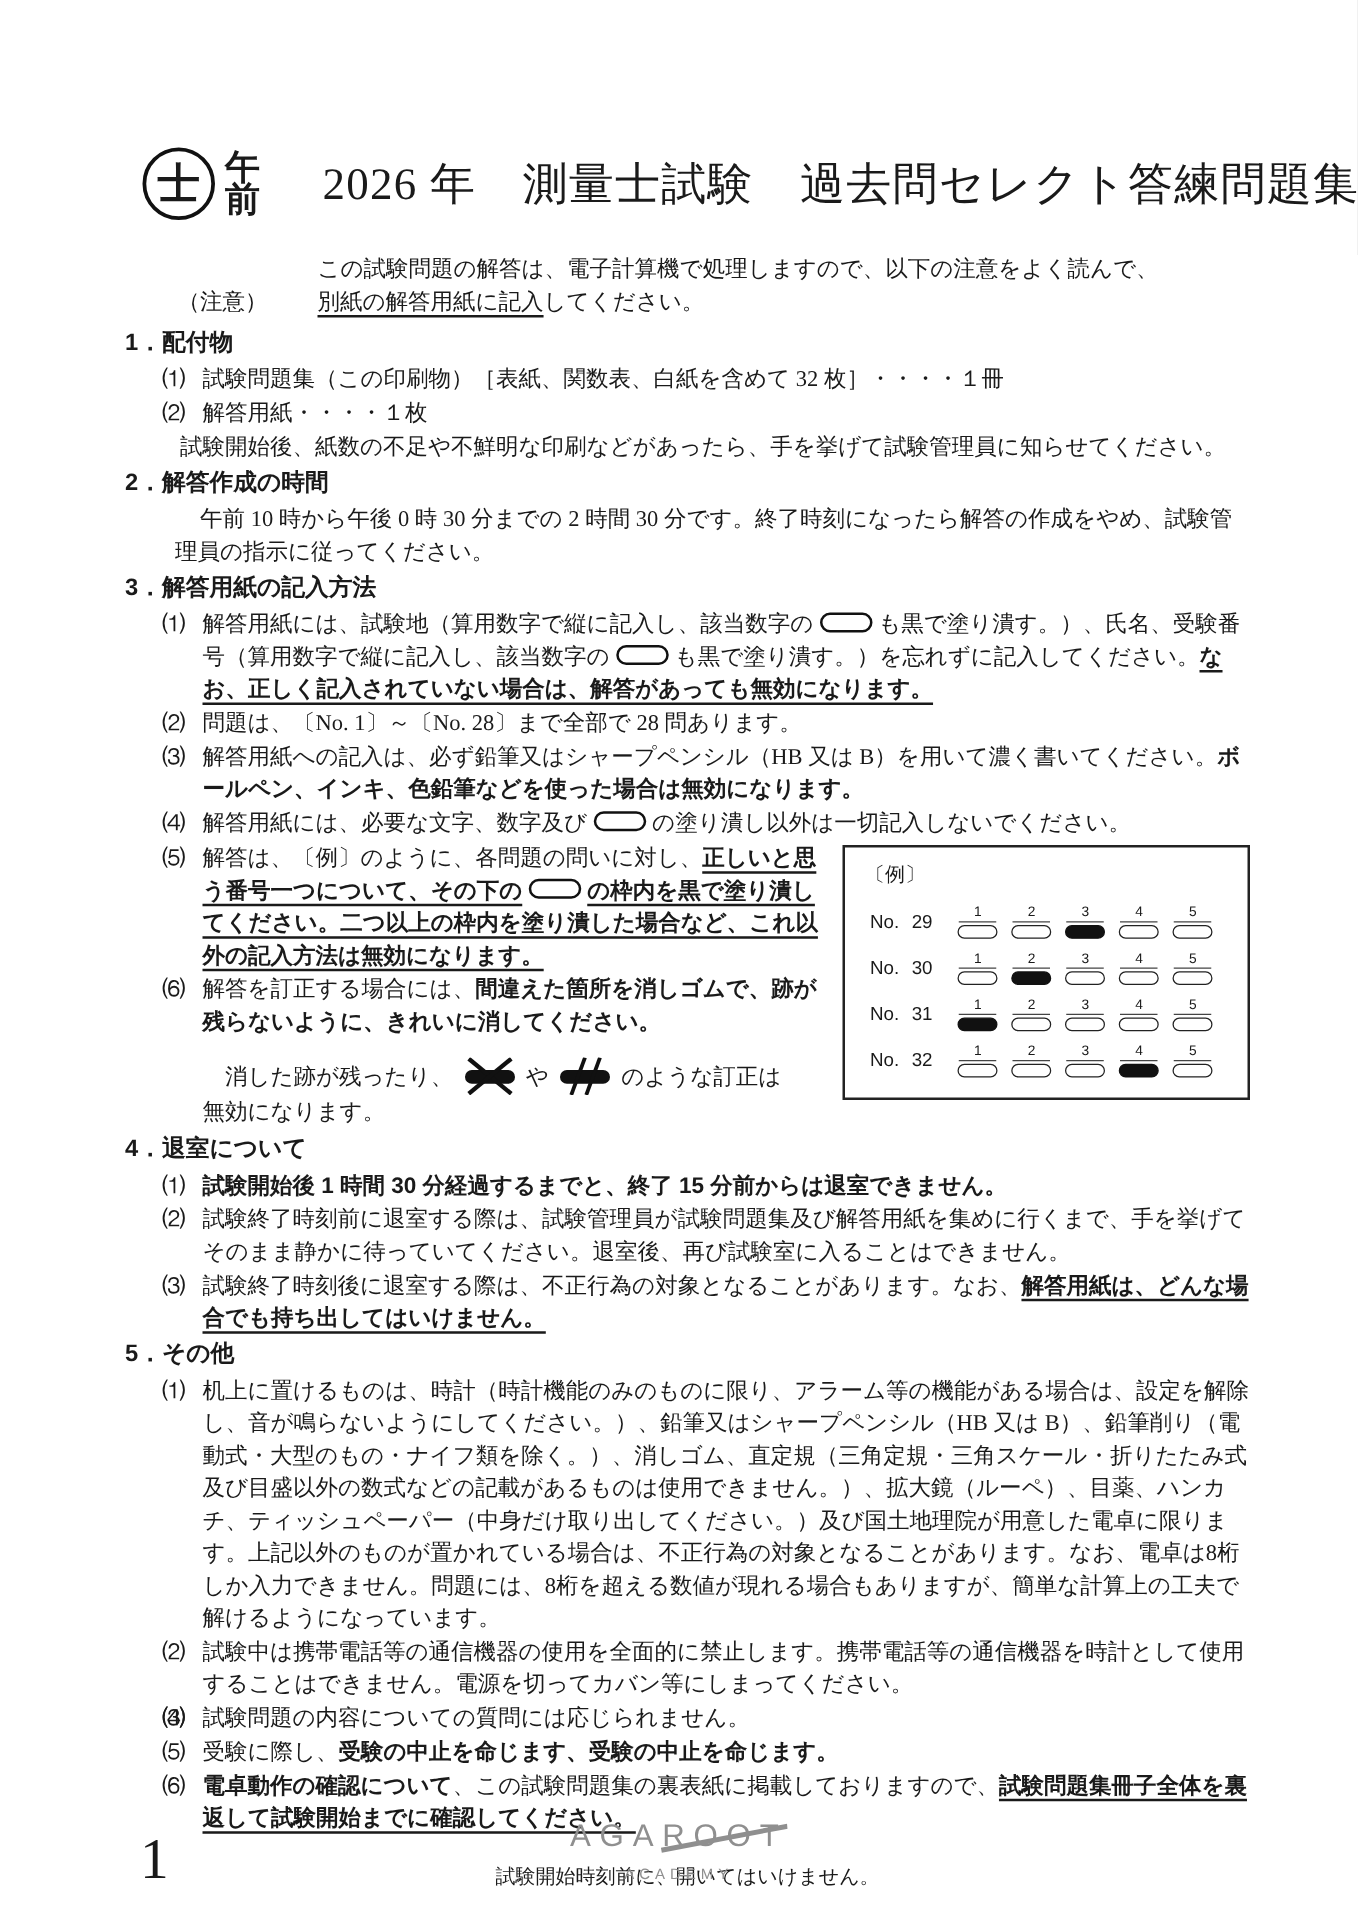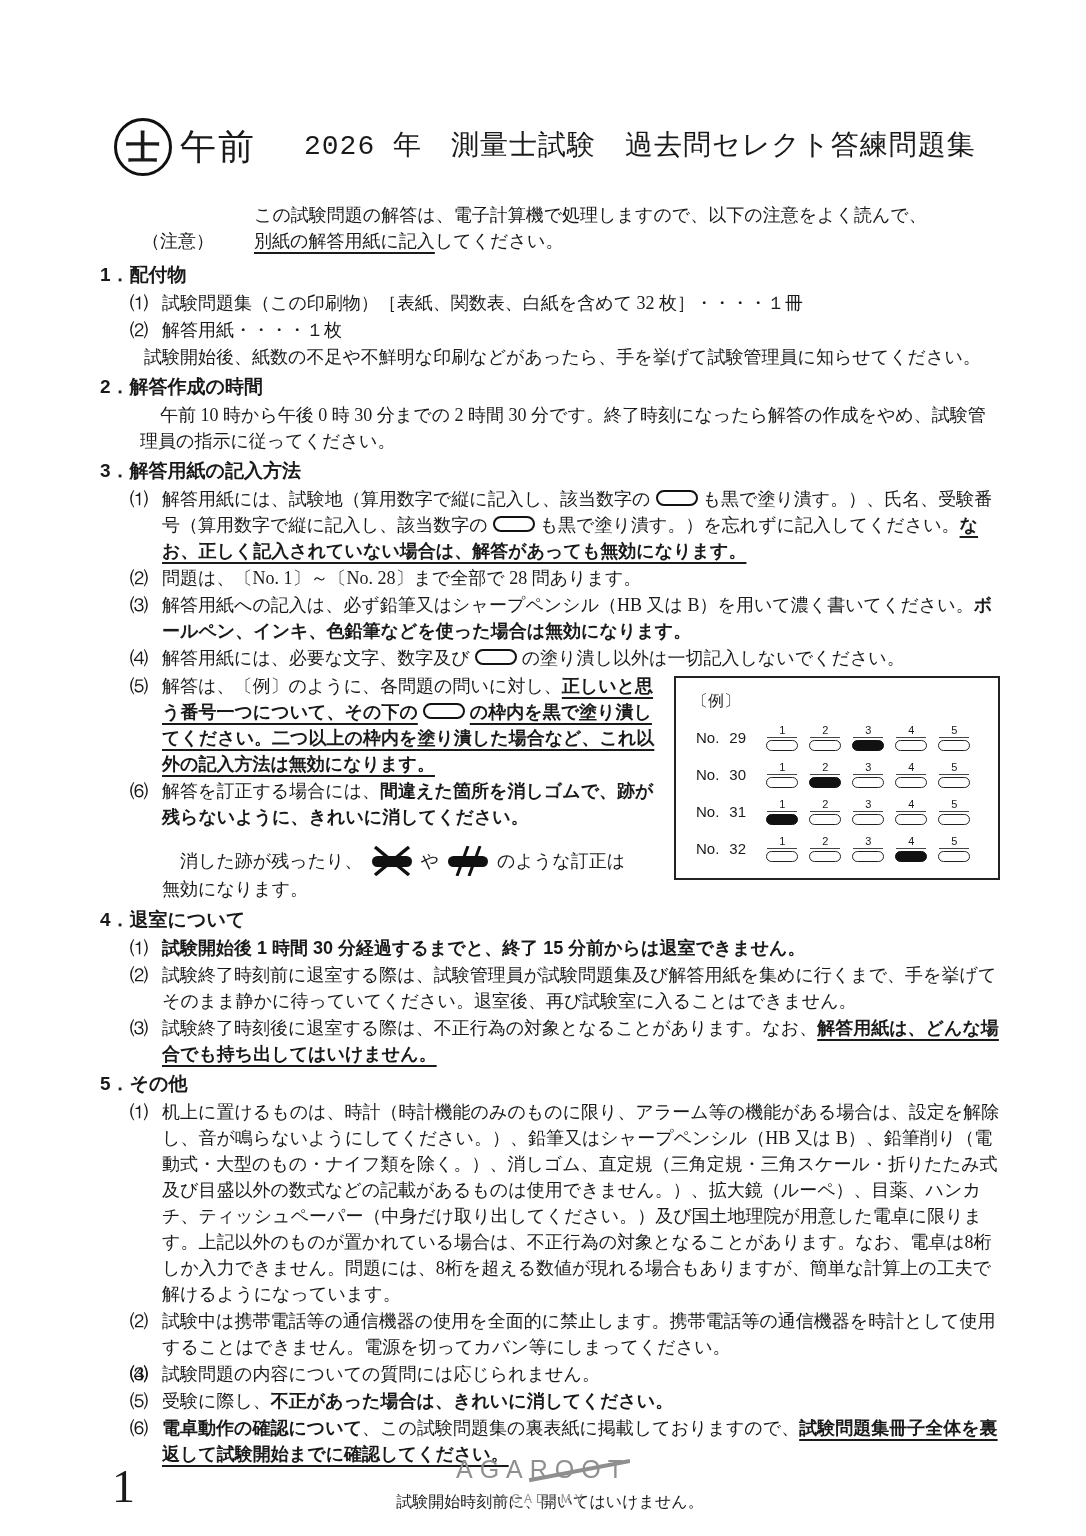--- a/index.html
+++ b/index.html
@@ -15,22 +15,22 @@
   }
   .content{padding:118px 86px 0 100px;}
 
   
   .hdr{display:flex;align-items:center;margin-left:14px;margin-bottom:26px;}
   .badge{
     width:52px;height:52px;border:3px solid #111;border-radius:50%;
     display:flex;align-items:center;justify-content:center;flex:0 0 auto;
   }
   .badge span{font-family:"Liberation Sans","DejaVu Sans",sans-serif;font-weight:bold;font-size:34px;line-height:1;}
-  .session{font-family:"Liberation Sans","DejaVu Sans",sans-serif;font-weight:normal;font-size:36px;margin-left:8px;letter-spacing:2px;}
-  .doc-title{font-size:28px;margin-left:48px;letter-spacing:1px;white-space:nowrap;font-family:Liberation Mono, monospace;}
+  .session{font-family:"Liberation Sans","DejaVu Sans",sans-serif;font-weight:bold;font-size:28px;margin-left:8px;letter-spacing:2px;}
+  .doc-title{font-size:36px;margin-left:48px;letter-spacing:1px;white-space:nowrap;}
 
   
   .notice{display:flex;font-family:"Liberation Sans","DejaVu Sans",sans-serif;margin:0 0 8px 42px;align-items:flex-end;}
   .notice-label{flex:0 0 auto;}
   .notice-body{margin-left:40px;}
   .u-thin{text-decoration:underline;text-underline-offset:5px;text-decoration-thickness:1.5px;}
 
   
   .sec-h{font-family:"Liberation Sans","DejaVu Sans",sans-serif;font-weight:600;font-size:19px;margin:4px 0 2px 0;}
   .item{position:relative;padding-left:62px;margin:1px 0;}
@@ -275,21 +275,21 @@
       <div class="item"><span class="m">⑵</span><span>試験終了時刻前に退室する際は、試験管理員が試験問題集及び解答用紙を集めに行くまで、手を挙げてそのまま静かに待っていてください。退室後、再び試験室に入ることはできません。</span></div>
       <div class="item"><span class="m">⑶</span><span>試験終了時刻後に退室する際は、不正行為の対象となることがあります。なお、</span><span class="gbu">解答用紙は、どんな場合でも持ち出してはいけません。</span></div>
     </div>
 
     <div class="sec">
       <div class="sec-h"><span>5．</span><span>その他</span></div>
       <div class="item"><span class="m">⑴</span><span>机上に置けるものは、時計（時計機能のみのものに限り、アラーム等の機能がある場合は、設定を解除し、音が鳴らないようにしてください。）、鉛筆又はシャープペンシル（HB 又は B）、鉛筆削り（電動式・大型のもの・ナイフ類を除く。）、消しゴム、直定規（三角定規・三角スケール・折りたたみ式及び目盛以外の数式などの記載があるものは使用できません。）、拡大鏡（ルーペ）、目薬、ハンカチ、ティッシュペーパー（中身だけ取り出してください。）及び国土地理院が用意した電卓に限ります。上記以外のものが置かれている場合は、不正行為の対象となることがあります。なお、電卓は8桁しか入力できません。問題には、8桁を超える数値が現れる場合もありますが、簡単な計算上の工夫で解けるようになっています。</span></div>
       <div class="item"><span class="m">⑵</span><span>試験中は携帯電話等の通信機器の使用を全面的に禁止します。携帯電話等の通信機器を時計として使用することはできません。電源を切ってカバン等にしまってください。</span></div>
       <div class="item"><span class="m">⑶</span></div>
       <div class="item"><span class="m">⑷</span><span>試験問題の内容についての質問には応じられません。</span></div>
-      <div class="item"><span class="m">⑸</span><span>受験に際し、</span><span class="gb">不正があった場合は、きれいに消してください。</span></div>
+      <div class="item"><span class="m">⑸</span><span>受験に際し、</span><span class="gb">受験の中止を命じます、受験の中止を命じます。</span></div>
       <div class="item"><span class="m">⑹</span><span class="gb">電卓動作の確認について</span><span>、この試験問題集の裏表紙に掲載しておりますので、</span><span class="gbu">試験問題集冊子全体を裏返して試験開始までに確認してください。</span></div>
     </div>
 
     <div class="warning">試験開始時刻前に、開いてはいけません。</div>
   </div>
 
   <div class="pagenum">1</div>
 
   <div class="logo">
     <div class="logo-top">

